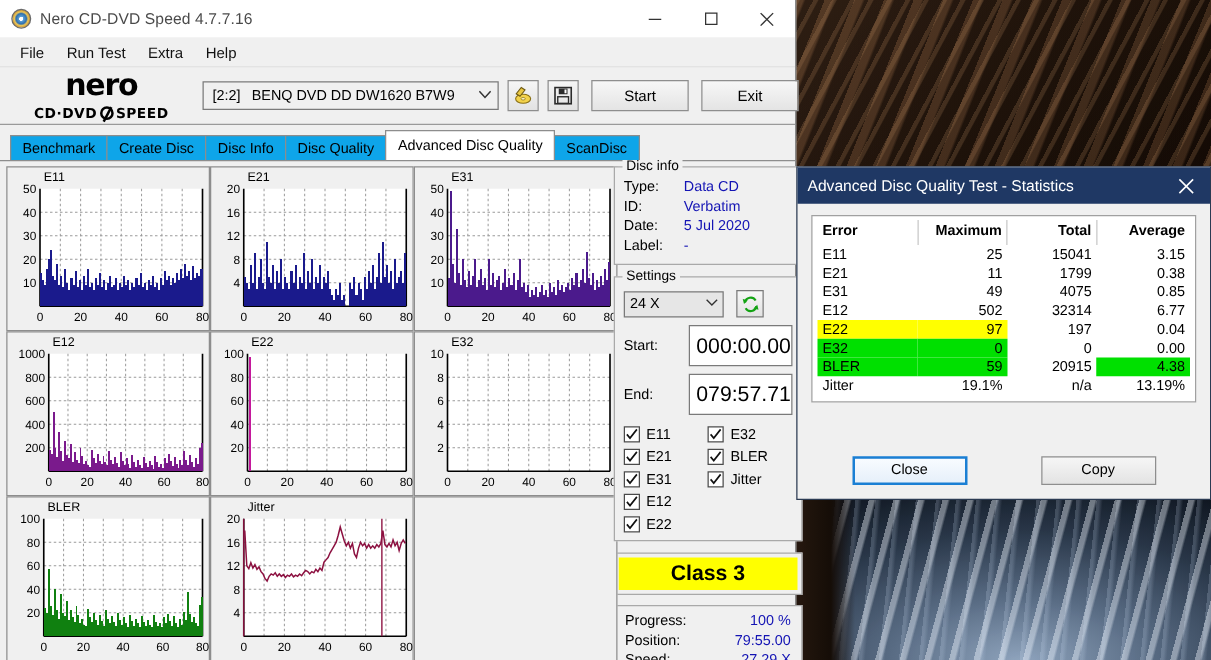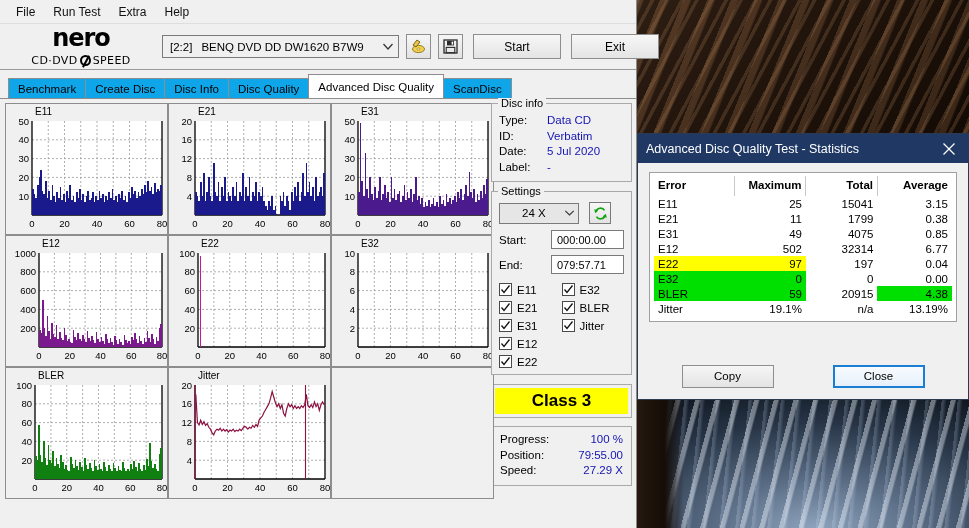--- a/index.html
+++ b/index.html
@@ -92,21 +92,21 @@
     align-items: center; justify-content: space-between; flex-shrink: 0;
   }
   #nero-word {
     font-family: "DejaVu Sans", sans-serif;
     font-weight: bold; font-size: 24px; line-height: 22px; color: #000;
     letter-spacing: -1px;
   }
   #nero-sub {
     display: flex; align-items: center; gap: 1px;
     font-family: "DejaVu Sans", sans-serif;
-    font-weight: normal; font-size: 11px; line-height: 12px; color: #000;
+    font-weight: bold; font-size: 11px; line-height: 12px; color: #000;
     letter-spacing: 0.4px;
   }
   #nero-slash {
     display:inline-block; width: 11px; height: 11px; border-radius: 50%;
     border: 2px solid #000; position: relative; margin: 0 1px;
   }
   #nero-slash::after {
     content:""; position:absolute; left:3.5px; top:-2px; width:2px; height:13px;
     background:#000; transform: rotate(28deg);
   }
@@ -120,21 +120,21 @@
   #drive-select .dsc { margin-right: 9px; }
   #drive-caret { margin-left: auto; }
 
   .icon-btn {
     width: 25px; height: 25px; margin-left: 7px;
     background: linear-gradient(180deg,#f6f6f6,#e2e2e2);
     border: 1px solid #8e8e8e;
     display: flex; align-items: center; justify-content: center; flex-shrink:0;
   }
   .text-btn {
-    width: 88px; height: 25px; margin-left: 10px;
+    width: 78px; height: 25px; margin-left: 10px;
     background: linear-gradient(180deg,#f7f7f7,#e4e4e4);
     border: 1px solid #8e8e8e;
     display: flex; align-items: center; justify-content: center;
     font-size: 12px; color: #000; flex-shrink:0;
   }
 
   
   #tabstrip {
     height: 24px; display: flex; align-items: flex-end;
     padding-left: 8px; background: #f0f0f0; flex-shrink: 0;
@@ -187,34 +187,34 @@
   }
   .kv { display: flex; font-size: 11.5px; line-height: 15.5px; }
   .kv .k { width: 48px; color: #000; }
   .kv .v { color: #1414b4; }
 
   #settings-group { margin-top: 9px; padding-top: 10px; }
   #speed-row { display: flex; align-items: center; }
   #speed-combo {
     width: 80px; height: 21px; background: #e6e6e6;
     border: 1px solid #7a7a7a; display: flex; align-items: center;
-    padding: 0 3px 0 22px; font-size: 11.5px; color: #000;
+    padding: 0 3px 0 4px; font-size: 11.5px; color: #000;
   }
   #speed-combo .cv { flex:1; }
   #refresh-btn {
     width: 22px; height: 22px; margin-left: 10px;
     border: 1px solid #7a7a7a; background: linear-gradient(180deg,#f7f7f7,#e2e2e2);
     display: flex; align-items: center; justify-content: center;
   }
   .field-row { display: flex; align-items: center; margin-top: 6px; }
   .field-row .fl { width: 52px; font-size: 11.5px; color: #000; }
   .field-row .fi {
-    flex: 1; height: 19px; background: #fff; border: 1px solid #7a7a7a;
+    flex: 1; height: 33px; background: #fff; border: 1px solid #7a7a7a;
     display: flex; align-items: center; padding-left: 5px;
-    font-size: 11px; color: #000;
+    font-size: 17px; color: #000;
   }
   #checkbox-grid {
     display: grid; grid-template-columns: 1fr 1fr;
     margin-top: 9px; row-gap: 5px;
   }
   .cb-row { display: flex; align-items: center; font-size: 11.5px; color:#000; }
   .cbox {
     width: 13px; height: 13px; background: #fff; border: 1px solid #4a4a4a;
     margin-right: 5px; display: flex; align-items: center; justify-content: center;
     flex-shrink: 0;
@@ -291,20 +291,42 @@
 </head>
 <body>
 
 <div id="desktop">
   <div id="desk-rock-top"></div>
   <div id="desk-rock-bottom"></div>
 </div>
 
 <div id="app-window">
 
+  <div id="titlebar">
+    <div id="title-icon"></div>
+    <div id="title-text">Nero CD-DVD Speed 4.7.7.16</div>
+    <div id="win-buttons">
+      <div class="win-btn">
+        <svg width="12" height="12" viewBox="0 0 12 12">
+            <line x1="1" y1="6.5" x2="11" y2="6.5" stroke="#333" stroke-width="1"></line>
+          </svg>
+      </div>
+      <div class="win-btn">
+        <svg width="12" height="12" viewBox="0 0 12 12">
+            <rect x="1.5" y="1.5" width="9" height="9" fill="none" stroke="#333" stroke-width="1"></rect>
+          </svg>
+      </div>
+      <div class="win-btn">
+        <svg width="13" height="13" viewBox="0 0 13 13">
+            <line x1="1.5" y1="1.5" x2="11.5" y2="11.5" stroke="#333" stroke-width="1.1"></line>
+            <line x1="11.5" y1="1.5" x2="1.5" y2="11.5" stroke="#333" stroke-width="1.1"></line>
+          </svg>
+      </div>
+    </div>
+  </div>
 
   <div id="menubar">
     <div class="menu-item">File</div>
     <div class="menu-item">Run Test</div>
     <div class="menu-item">Extra</div>
     <div class="menu-item">Help</div>
   </div>
 
   <div id="brandbar">
     <div id="nero-logo">
@@ -1210,16 +1232,16 @@
               <td>19.1%</td>
               <td>n/a</td>
               <td>13.19%</td>
             </tr>
           </tbody>
       </table>
     </div>
   </div>
 
   <div id="stats-buttons">
+    <div class="dlg-btn default">Close</div>
     <div class="dlg-btn">Copy</div>
-    <div class="dlg-btn default">Close</div>
   </div>
 </div>
 
 </body></html>

